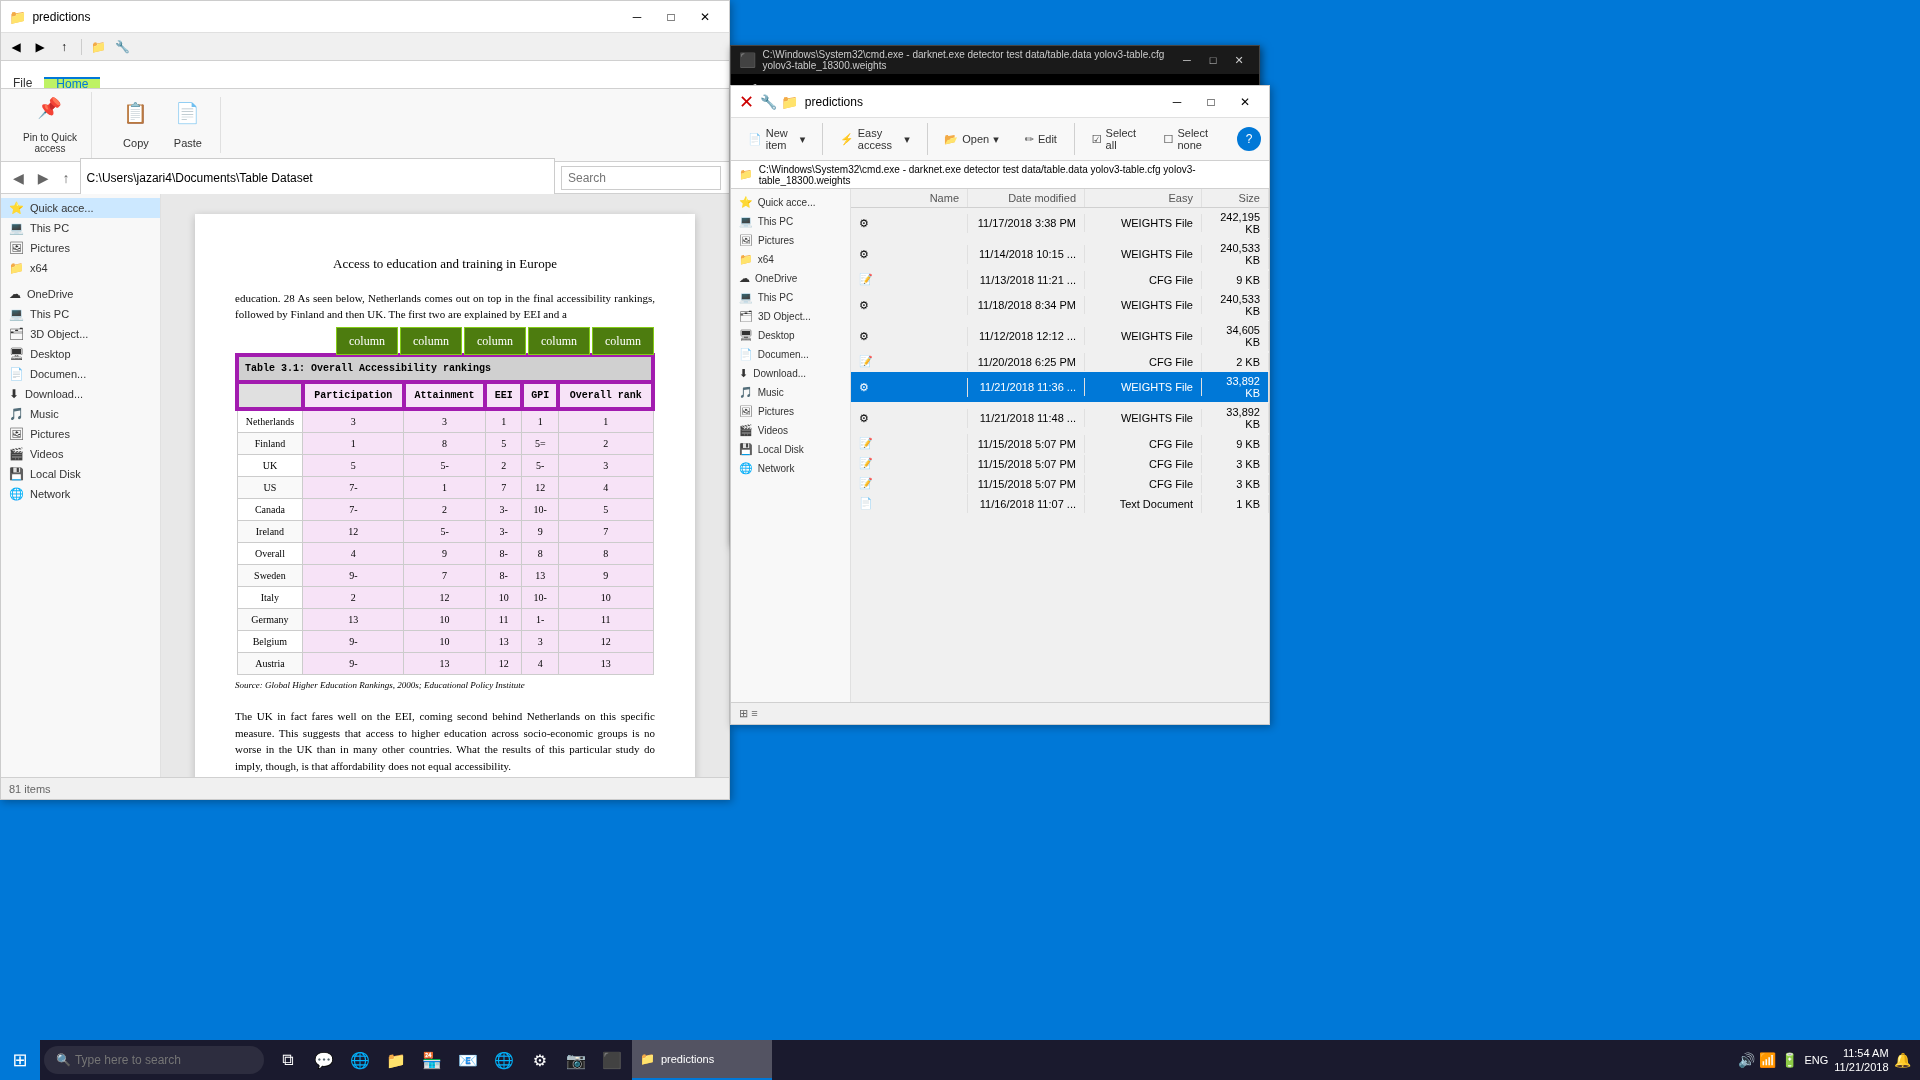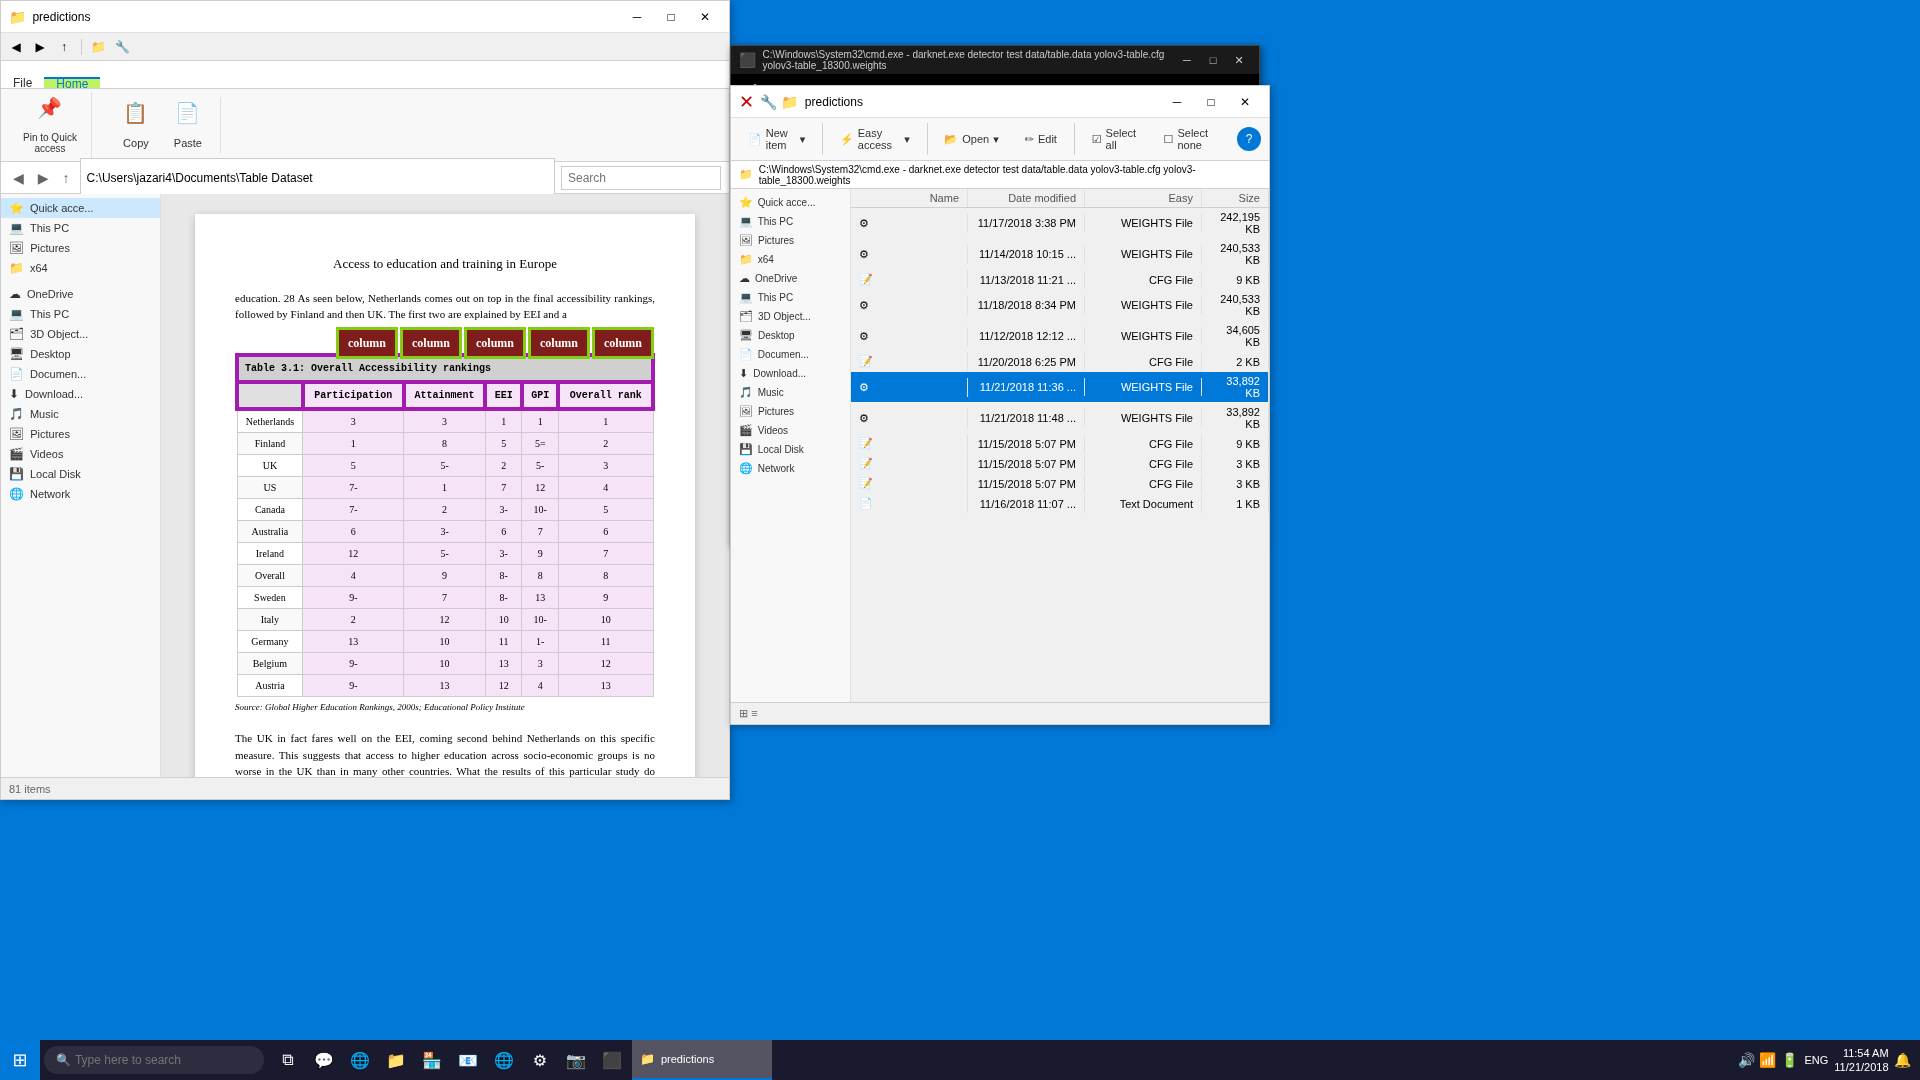--- a/index.html
+++ b/index.html
@@ -143,23 +143,23 @@
       display: flex; justify-content: center; padding: 20px;
     }
     .doc-page {
       background: white; width: 500px; min-height: 900px;
       padding: 40px; box-shadow: 0 2px 8px rgba(0,0,0,0.2);
       font-family: 'Times New Roman', serif; font-size: 11px; line-height: 1.5;
     }
     .doc-title { text-align: center; font-size: 13px; margin-bottom: 16px; }
     .doc-text { margin-bottom: 10px; text-align: justify; }
     .col-highlight {
-      background: #7f1d1d; color: white;
-      text-align: center; font-size: 12px; font-weight: bold;
-      padding: 4px 0; border: 3px solid #84cc16;
+      background: #4d7c0f; color: white;
+      text-align: center; font-size: 12px; font-weight: normal;
+      padding: 4px 0; border: 1px solid #84cc16;
     }
     .data-table {
       width: 100%; border-collapse: collapse; font-size: 10px;
     }
     .data-table th {
       background: #e0e0e0; border: 4px solid #a21caf;
       padding: 4px 6px; text-align: center; font-size: 10px; font-family: Liberation Mono, monospace;
     }
     .data-table td {
       border: 1px solid #ccc; padding: 3px 6px; text-align: center;
@@ -456,28 +456,20 @@
                     <td class="highlighted-col">12</td>
                     <td class="highlighted-col">4</td>
                   </tr>
                   <tr>
                     <td>Canada</td>
                     <td class="highlighted-col">7-</td>
                     <td class="highlighted-col">2</td>
                     <td class="highlighted-col">3-</td>
                     <td class="highlighted-col">10-</td>
                     <td class="highlighted-col">5</td>
-                  </tr>
-                  <tr>
-                    <td>Australia</td>
-                    <td class="highlighted-col">6</td>
-                    <td class="highlighted-col">3-</td>
-                    <td class="highlighted-col">6</td>
-                    <td class="highlighted-col">7</td>
-                    <td class="highlighted-col">6</td>
                   </tr>
                   <tr>
                     <td>Ireland</td>
                     <td class="highlighted-col">12</td>
                     <td class="highlighted-col">5-</td>
                     <td class="highlighted-col">3-</td>
                     <td class="highlighted-col">9</td>
                     <td class="highlighted-col">7</td>
                   </tr>
                   <tr>

